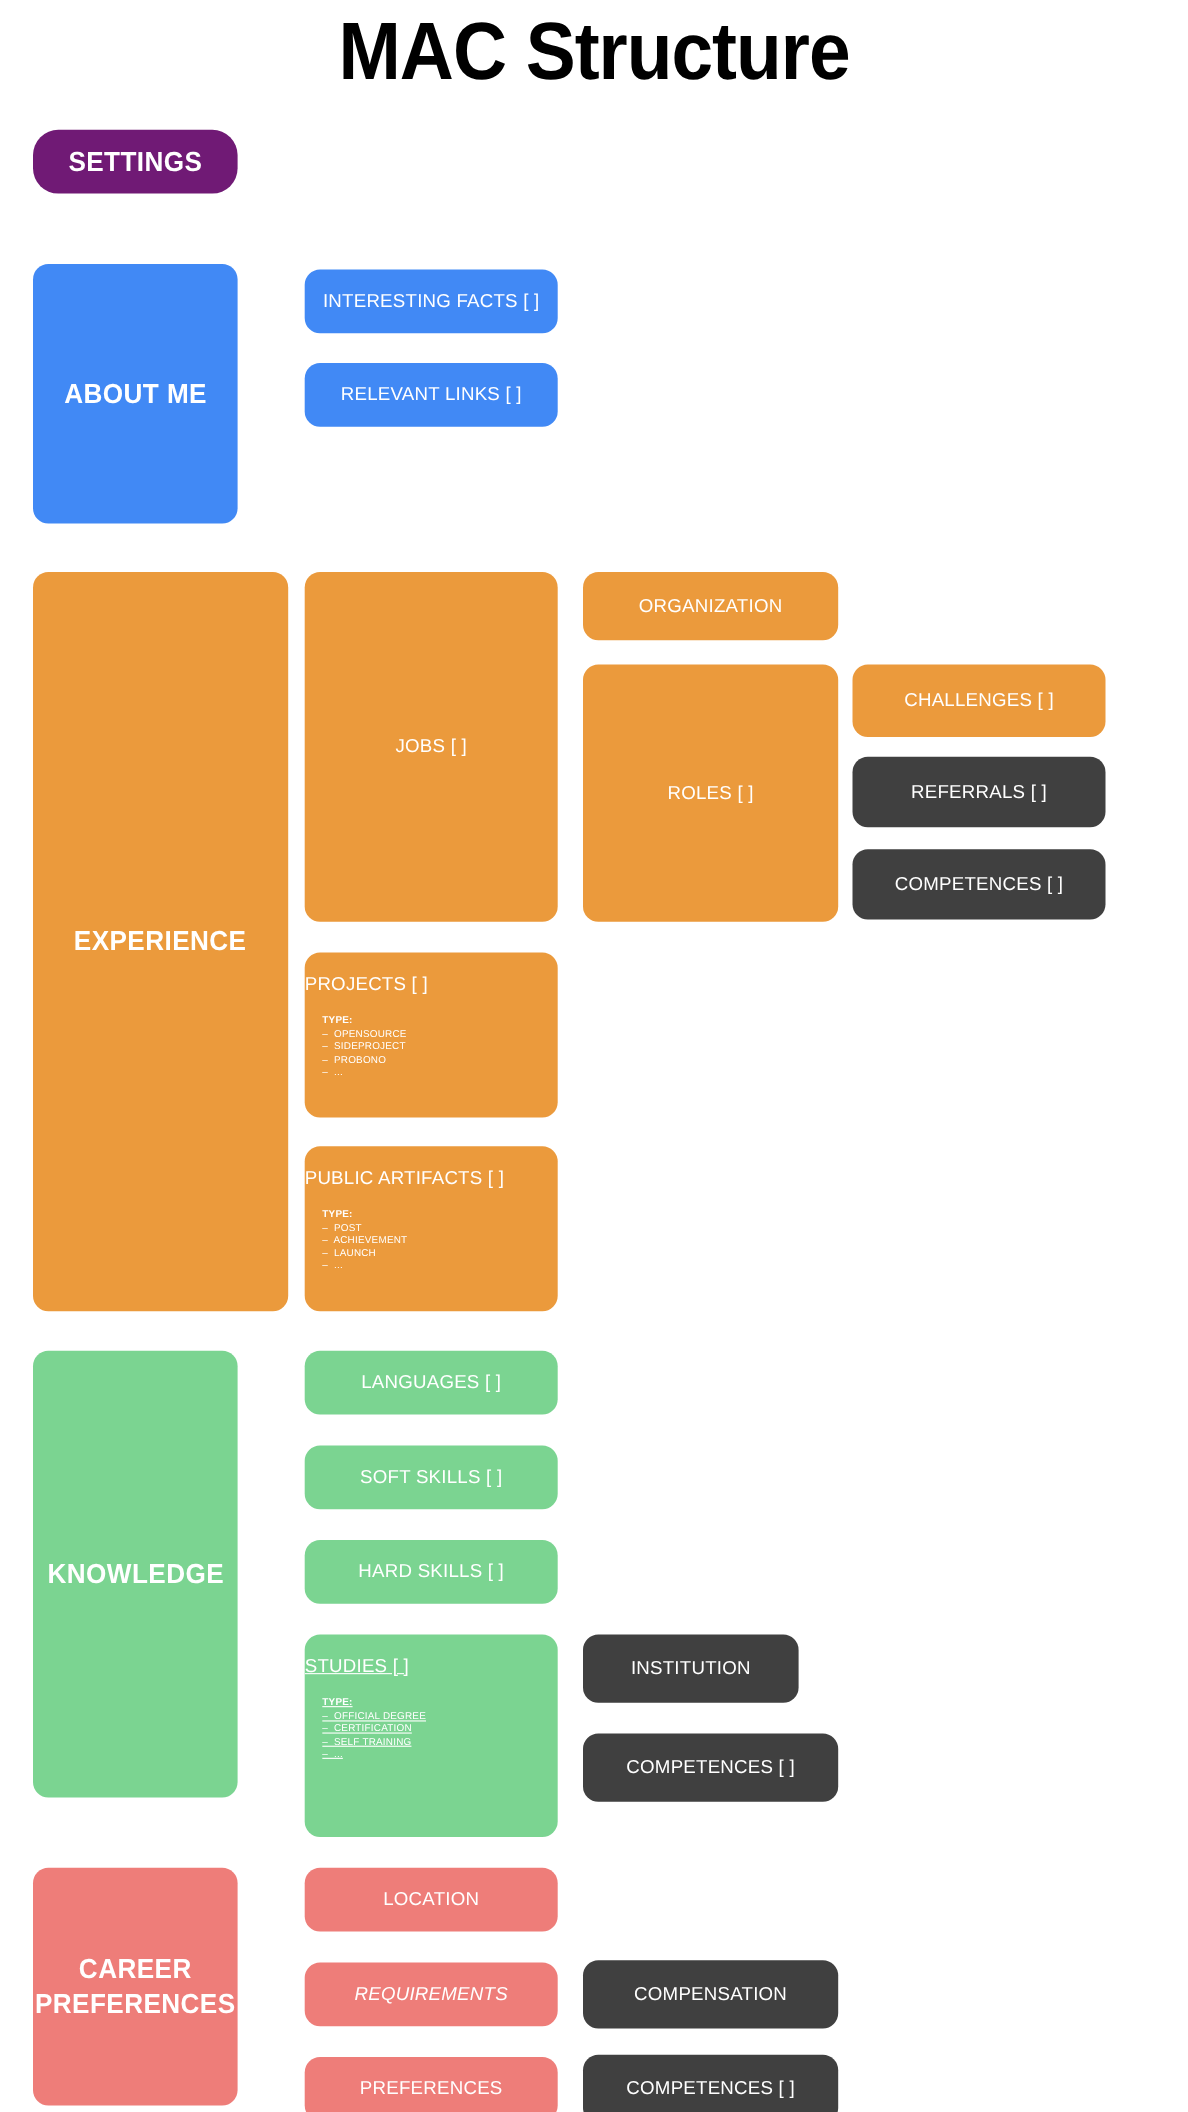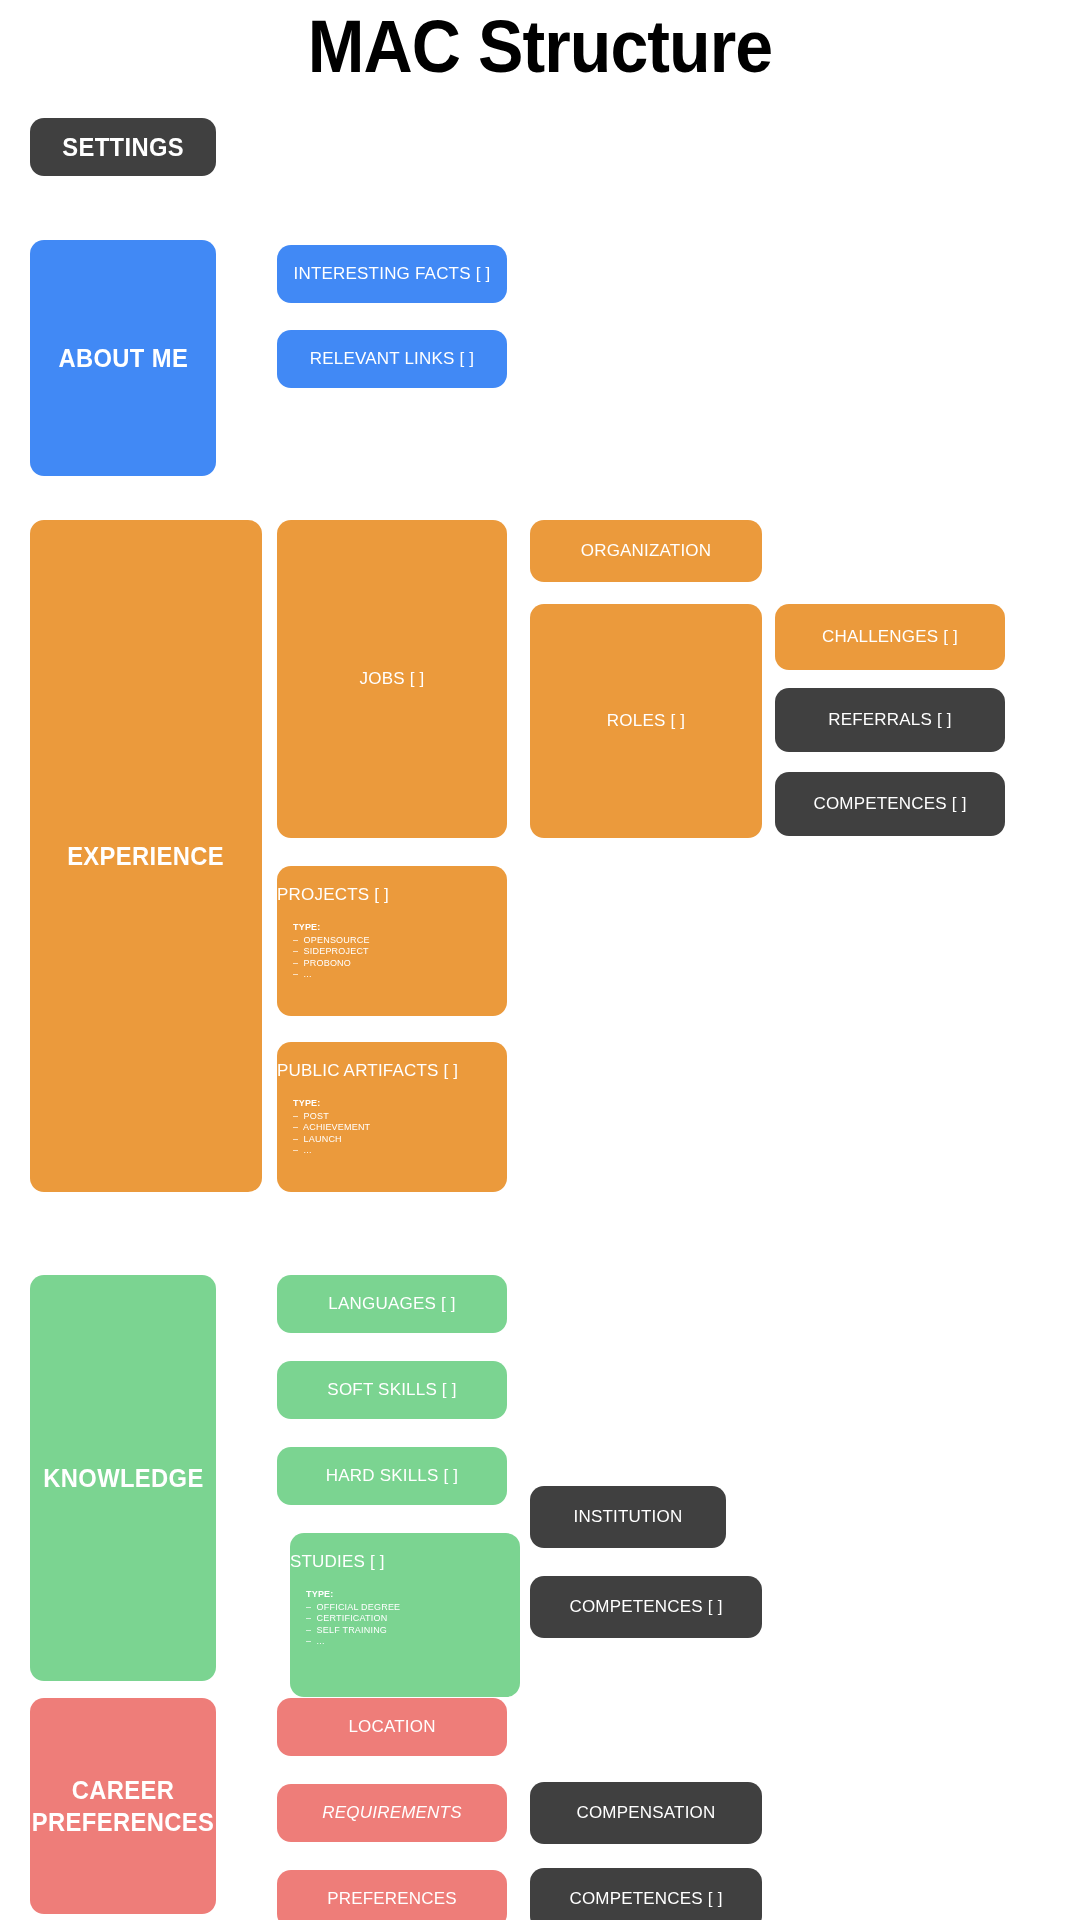--- a/index.html
+++ b/index.html
@@ -95,24 +95,24 @@
     font-weight: bold;
     display: block;
     margin-bottom: 1px;
   }
   .typeblock .type-item {
     display: block;
     white-space: pre;
   }
 
   
-  .c-purple { background: #404040; }
+  .c-purple { background: #701a75; border-radius: 23px; }
   .c-blue   { background: #4189f5; }
   .c-orange { background: #eb9a3c; }
-  .c-green  { background: #7bd491; margin-top: 47px; }
+  .c-green  { background: #7bd491; }
   .c-red    { background: #ee7d79; }
   .c-gray   { background: #404040; }
 </style>
 </head>
 <body>
 
 <div id="page-title">MAC Structure</div>
 
 <div class="board">
 
@@ -185,21 +185,21 @@
   <div class="node child c-green" style="left:277px; top:1228px; width:230px; height:58px;">
     <span class="node-label">LANGUAGES [ ]</span>
   </div>
   <div class="node child c-green" style="left:277px; top:1314px; width:230px; height:58px;">
     <span class="node-label">SOFT SKILLS [ ]</span>
   </div>
   <div class="node child c-green" style="left:277px; top:1400px; width:230px; height:58px;">
     <span class="node-label">HARD SKILLS [ ]</span>
   </div>
 
-  <div class="node child withlist c-green" style="left:290px; top:1486px; width:230px; height:164px;">
+  <div class="node child withlist c-green" style="left:277px; top:1486px; width:230px; height:184px;text-decoration:underline;">
     <span class="node-label">STUDIES [ ]</span>
     <div class="typeblock">
       <span class="type-heading">TYPE:</span>
       <span class="type-item">–  OFFICIAL DEGREE</span>
       <span class="type-item">–  CERTIFICATION</span>
       <span class="type-item">–  SELF TRAINING</span>
       <span class="type-item">–  ...</span>
     </div>
   </div>
 

